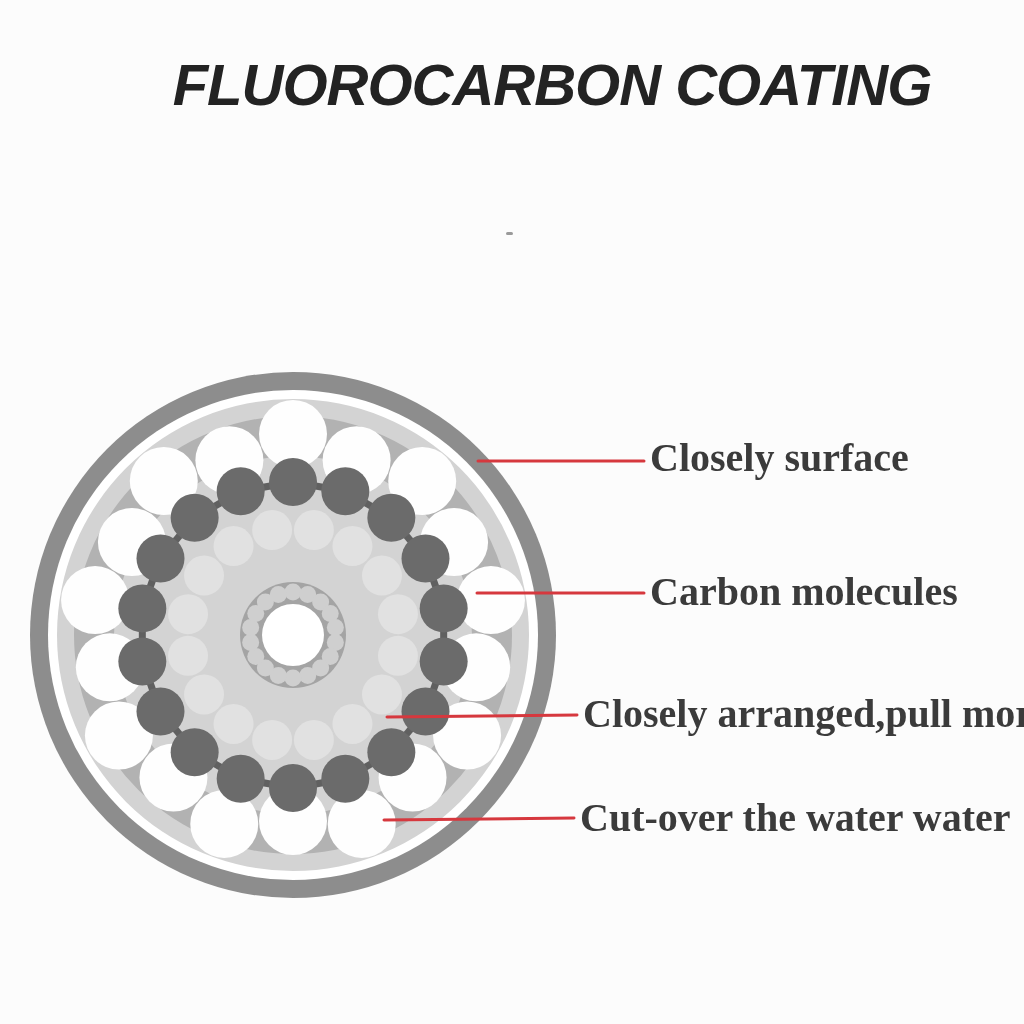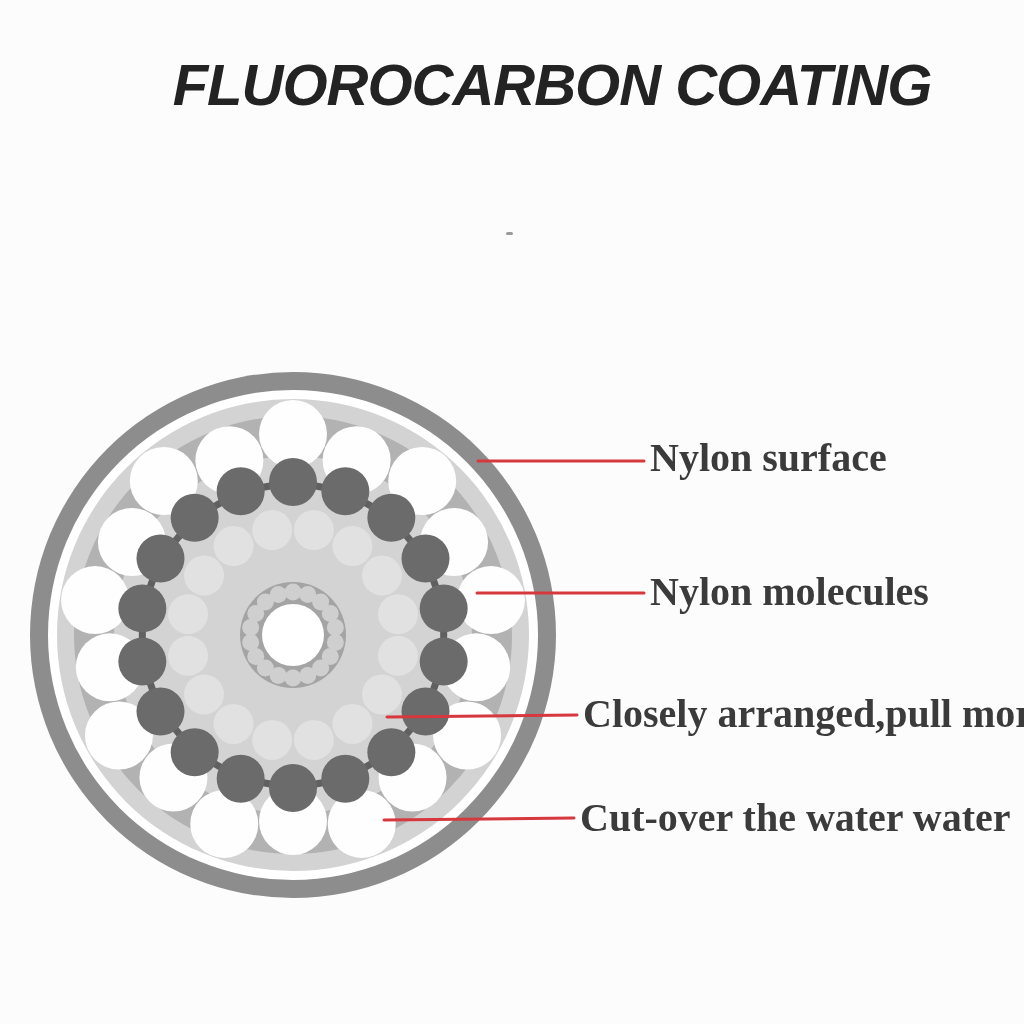--- a/index.html
+++ b/index.html
@@ -154,16 +154,16 @@
       <circle cx="293" cy="635" r="31" fill="#ffffff"></circle>
     </g>
   <g>
     <line class="leader" x1="478" y1="461" x2="644" y2="461"></line>
     <line class="leader" x1="477" y1="593" x2="644" y2="593"></line>
     <line class="leader" x1="387" y1="717" x2="577" y2="715"></line>
     <line class="leader" x1="384" y1="820" x2="574" y2="818"></line>
   </g>
 </svg>
 
-<div class="anno anno-carbon">Nylon surface</div>
-<div class="anno anno-nylon">Nylon molecules</div>
+<div class="anno anno-carbon">Closely surface</div>
+<div class="anno anno-nylon">Carbon molecules</div>
 <div class="anno anno-closely">Closely arranged,pull more</div>
 <div class="anno anno-cut">Cut-over the water water</div>
 
 </body></html>

